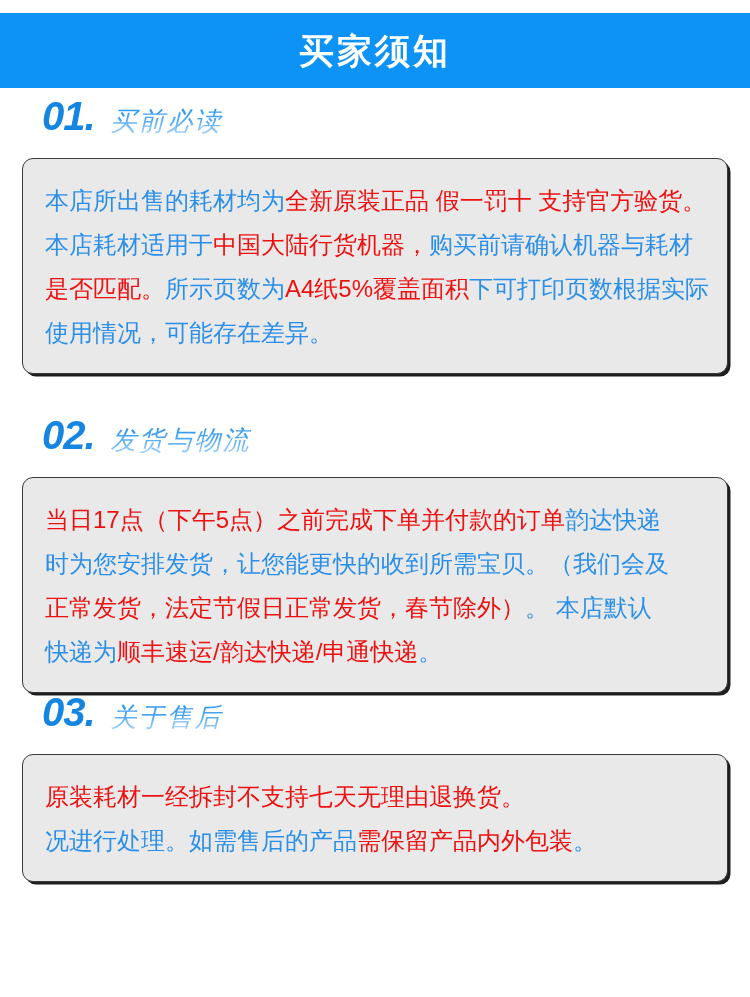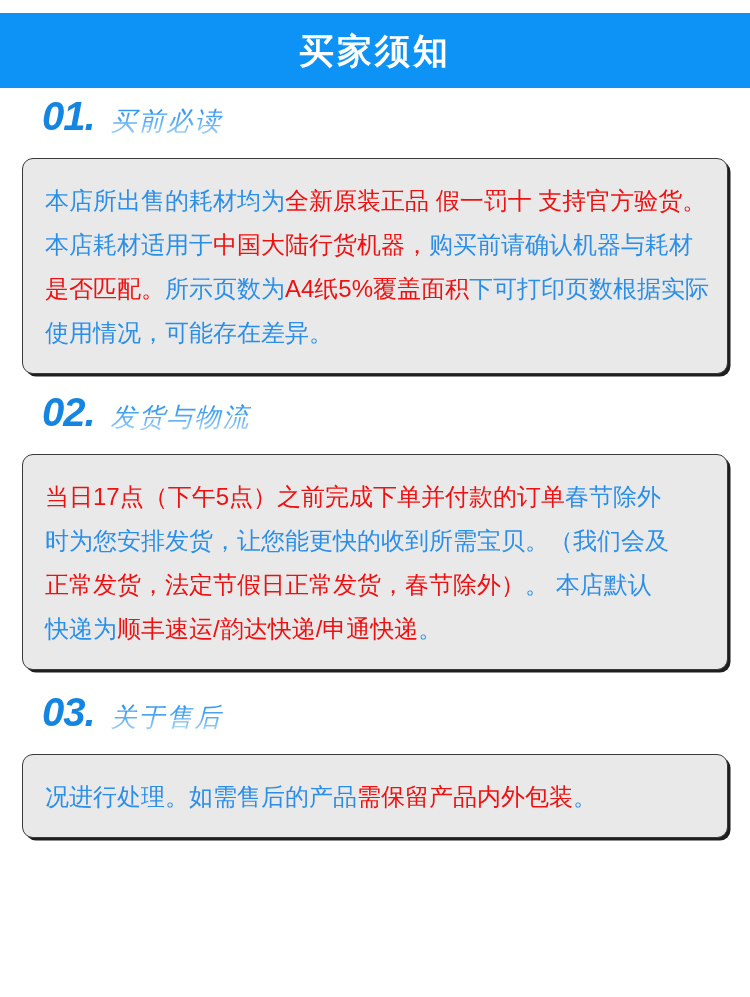--- a/index.html
+++ b/index.html
@@ -85,21 +85,21 @@
     font-weight: normal;
     line-height: 44px;
     white-space: nowrap;
     letter-spacing: 0px;
   }
   .b { color: #2b8fe8; }
   .r { color: #ee1111; }
 
   
   #section-1 { top: 96px; }
-  #section-2 { top: 392px; }
+  #section-2 { top: 415px; }
   #section-3 { top: 692px; }
 </style>
 </head>
 <body>
 
 <div class="banner">
   <div class="banner-title">买家须知</div>
 </div>
 
 <div class="section" id="section-1">
@@ -114,28 +114,29 @@
       <div class="line"><span class="b">使用情况，可能存在差异。</span></div>
     </div>
 </div>
 
 <div class="section" id="section-2">
   <div class="sec-head">
     <span class="sec-num">02.</span>
     <span class="sec-title">发货与物流</span>
   </div>
   <div class="box">
-      <div class="line"><span class="r">当日17点（下午5点）之前完成下单并付款的订单</span><span class="b">春节除外</span></div>
+      <div class="line"><span class="r">当日17点（下午5点）之前完成下单并付款的订单</span><span class="b">韵达快递</span></div>
       <div class="line"><span class="b">时为您安排发货，让您能更快的收到所需宝贝。（我们会及</span></div>
       <div class="line"><span class="r">正常发货，法定节假日正常发货，春节除外）</span><span class="b">。 本店默认</span></div>
       <div class="line"><span class="b">快递为</span><span class="r">顺丰速运/韵达快递/申通快递</span><span class="b">。</span></div>
     </div>
 </div>
 
 <div class="section" id="section-3">
   <div class="sec-head">
     <span class="sec-num">03.</span>
     <span class="sec-title">关于售后</span>
   </div>
   <div class="box">
+      <div class="line"><span class="r">原装耗材一经拆封不支持七天无理由退换货。</span></div>
       <div class="line"><span class="b">况进行处理。如需售后的产品</span><span class="r">需保留产品内外包装</span><span class="b">。</span></div>
     </div>
 </div>
 
 </body></html>

